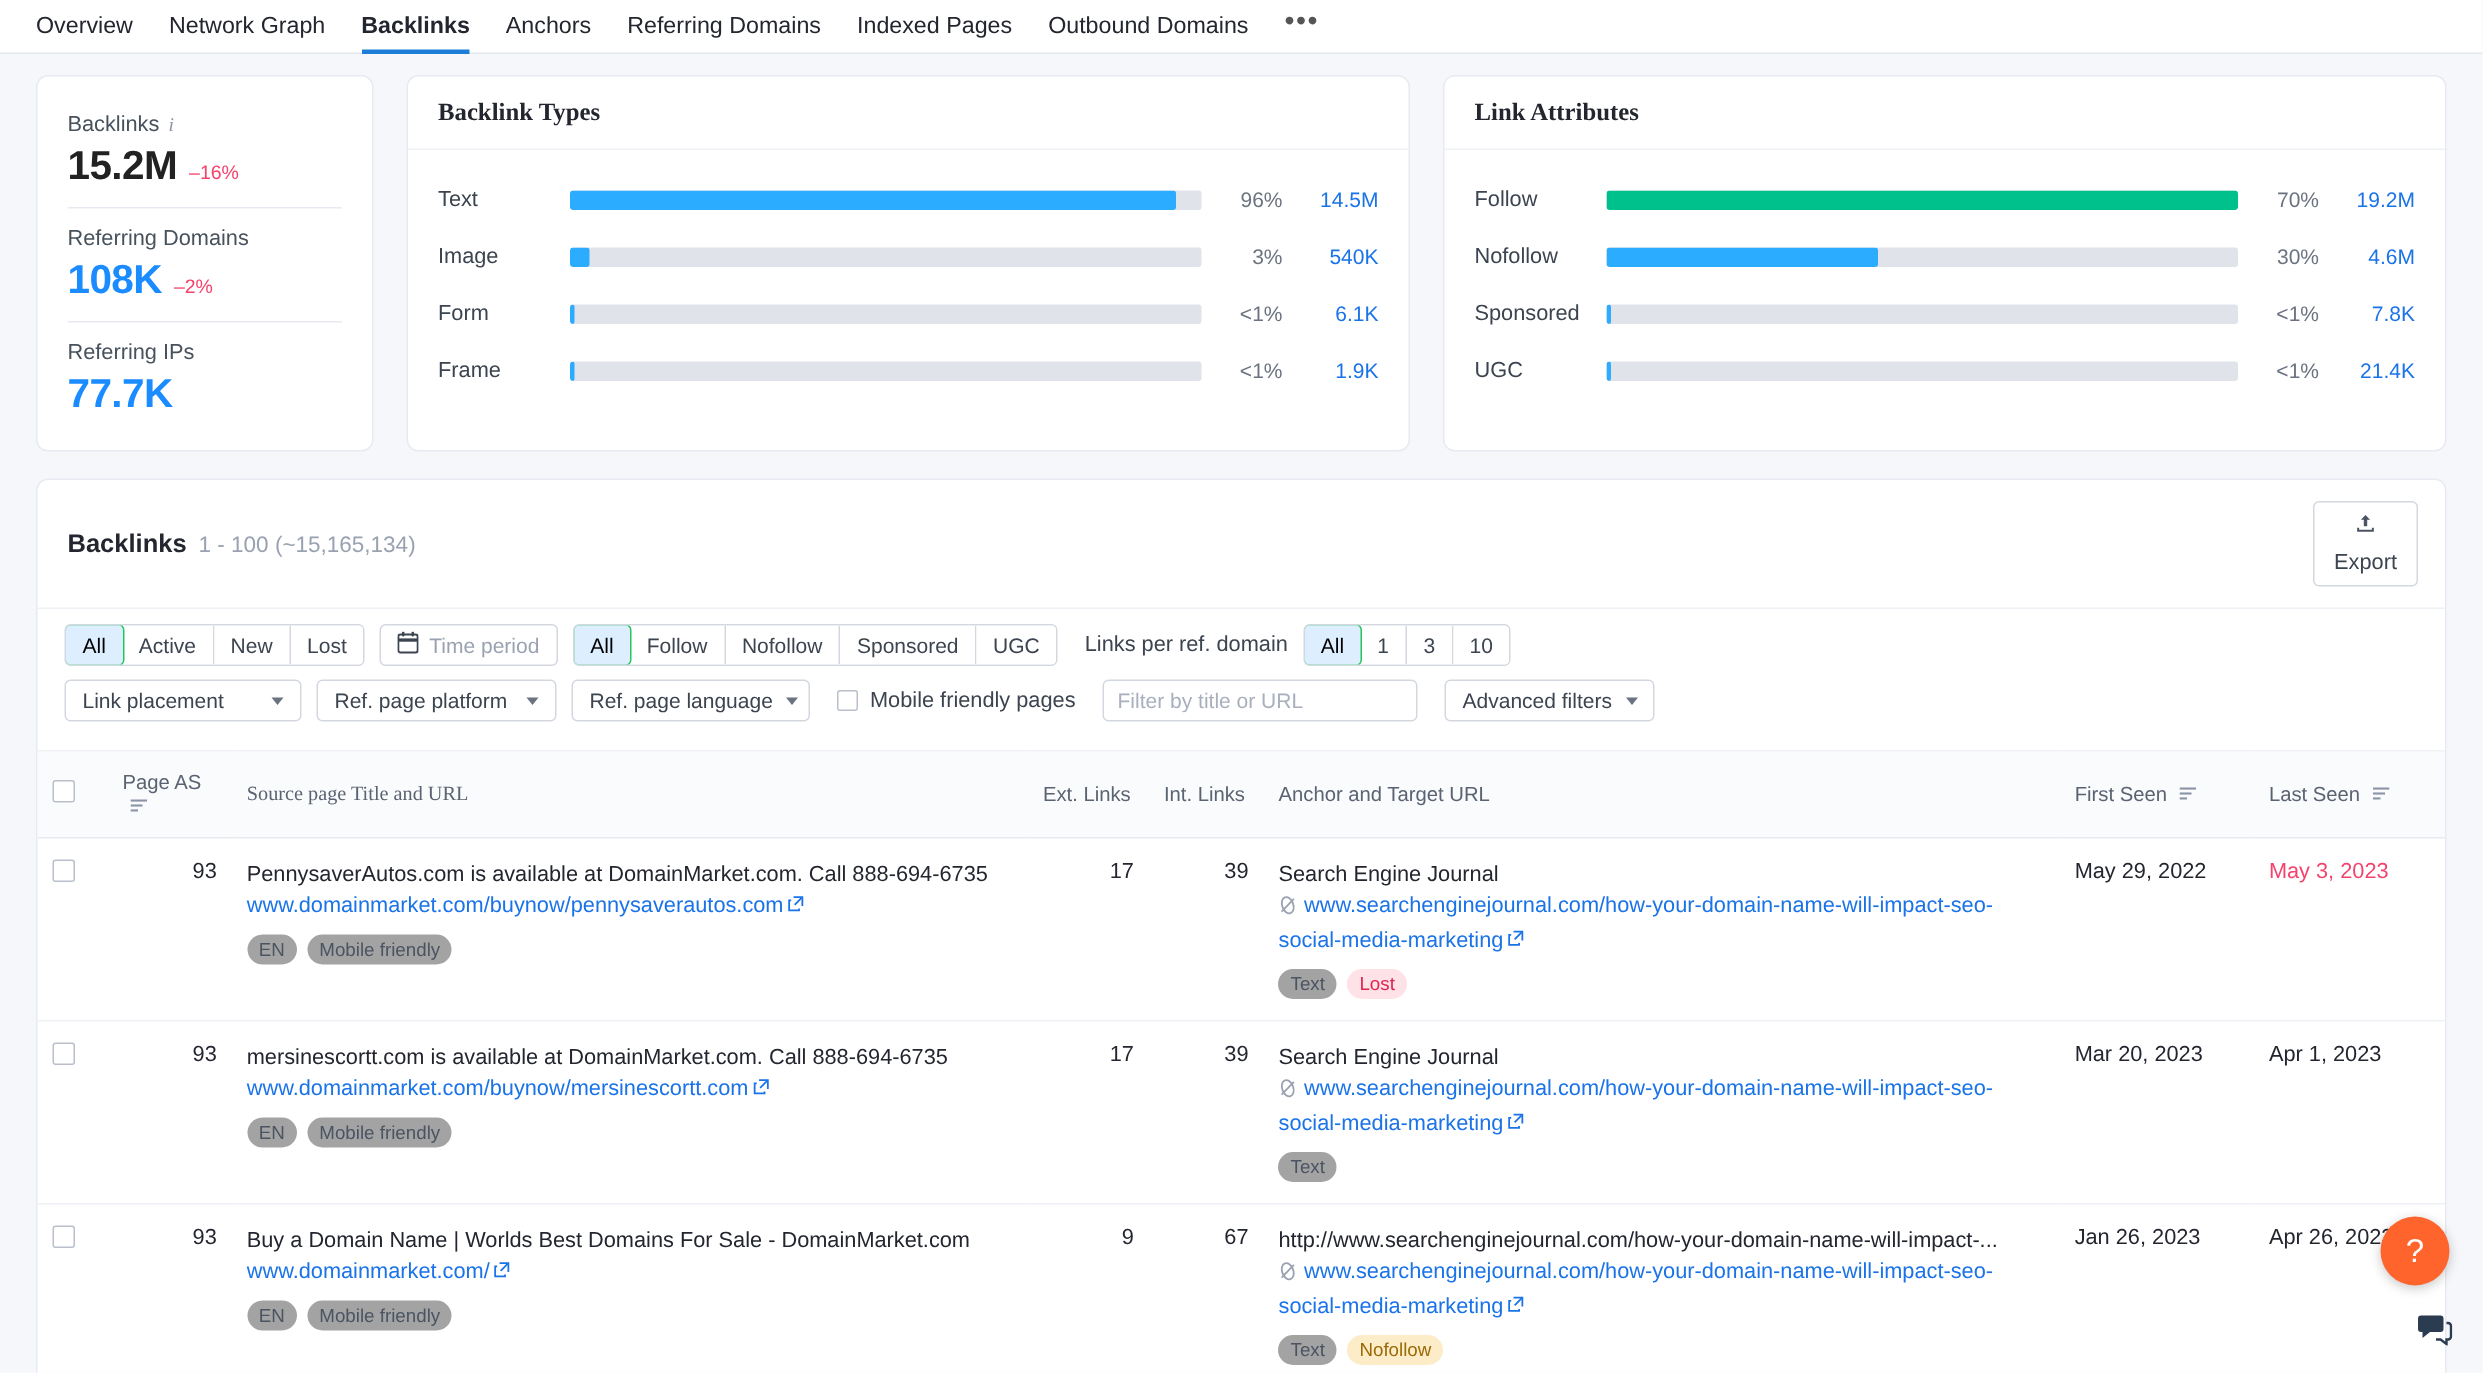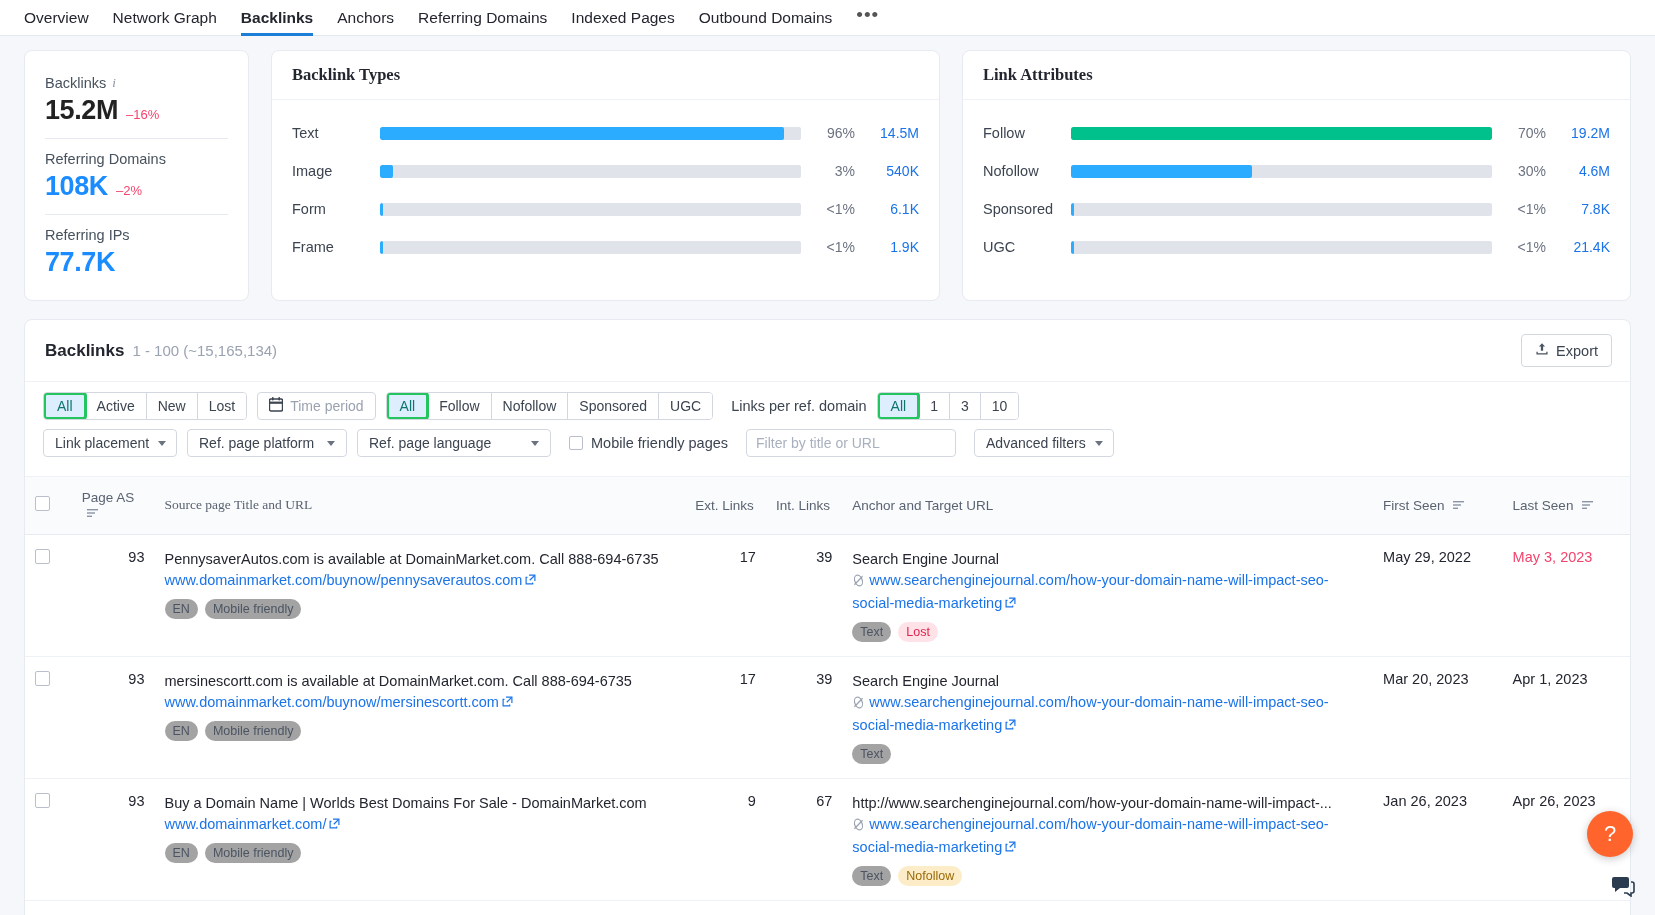--- a/index.html
+++ b/index.html
@@ -79,34 +79,34 @@
   .panel-head {
     display: flex; align-items: center; justify-content: space-between;
     padding: 14px 18px 14px 20px; border-bottom: 1px solid #eef1f5;
   }
   .panel-title { display: flex; align-items: baseline; gap: 8px; }
   .panel-title .t { font-size: 17px; font-weight: bold; color: #23262f; }
   .panel-title .sub { font-size: 15px; color: #9aa2b1; }
   .export-btn {
     display: flex; align-items: center; gap: 7px;
     border: 1px solid #d3d8e0; background: #fff; border-radius: 4px;
-    padding: 7px 13px; font-size: 14.5px; color: #3c4450; cursor: pointer;
+    padding: 7px 13px; font-size: 14.5px; color: #3c4450; cursor: pointer; flex-direction: column;
   }
 
   
   .filters { padding: 10px 18px 10px 18px; }
   .frow { display: flex; align-items: center; gap: 10px; margin-bottom: 9px; }
   .seg { display: flex; border: 1px solid #d3d8e0; border-radius: 4px; overflow: hidden; height: 28px; }
   .seg .s {
     padding: 0 11px; font-size: 14px; color: #3c4450; display: flex; align-items: center;
     background: #fff; border-right: 1px solid #d3d8e0; cursor: pointer; white-space: nowrap;
   }
   .seg .s:last-child { border-right: none; }
   .seg .s.on {
-    background: #ddeeff; color: #0f766e; border: 3px solid #22c55e; margin: -1px;
+    background: #ddeeff; color: #000000; border: 1px solid #22c55e; margin: -1px;
     border-radius: 4px; position: relative; z-index: 2;
   }
   .pill {
     display: flex; align-items: center; gap: 7px; height: 28px; padding: 0 11px;
     border: 1px solid #d3d8e0; border-radius: 4px; background: #fff;
     font-size: 14px; color: #9aa2b1; cursor: pointer; white-space: nowrap;
   }
   .pill.dark { color: #3c4450; }
   .lbl-inline { font-size: 14.5px; color: #3c4450; white-space: nowrap; }
   .chev { width: 0;height: 0;border-left: 4.5px solid transparent;border-right: 4.5px solid transparent;border-top: 5px solid #6b7280; margin-left: 2px;}
@@ -346,29 +346,29 @@
           </div>
           <span class="lbl-inline" style="margin-left: 8px;">Links per ref. domain</span>
           <div class="seg">
             <div class="s on">All</div>
             <div class="s">1</div>
             <div class="s">3</div>
             <div class="s">10</div>
           </div>
         </div>
       <div class="frow" id="frow2">
-          <div class="pill dark" style="width: 134px; justify-content: space-between;">
+          <div class="pill dark" style="width: 158px; justify-content: space-between;">
             <span>Link placement</span>
             <span class="chev"></span>
           </div>
           <div class="pill dark" style="width: 160px; justify-content: space-between;">
             <span>Ref. page platform</span>
             <span class="chev"></span>
           </div>
-          <div class="pill dark" style="width: 194px; justify-content: space-between;">
+          <div class="pill dark" style="width: 159px; justify-content: space-between;">
             <span>Ref. page language</span>
             <span class="chev"></span>
           </div>
           <div style="display: flex; align-items: center; gap: 8px; margin-left: 8px;">
             <span class="cbx"></span>
             <span class="lbl-inline">Mobile friendly pages</span>
           </div>
           <div class="searchbox" style="margin-left: 8px; gap: 16px;">
             <input type="text" placeholder="Filter by title or URL" style="">
             <span class="searchbtn">

